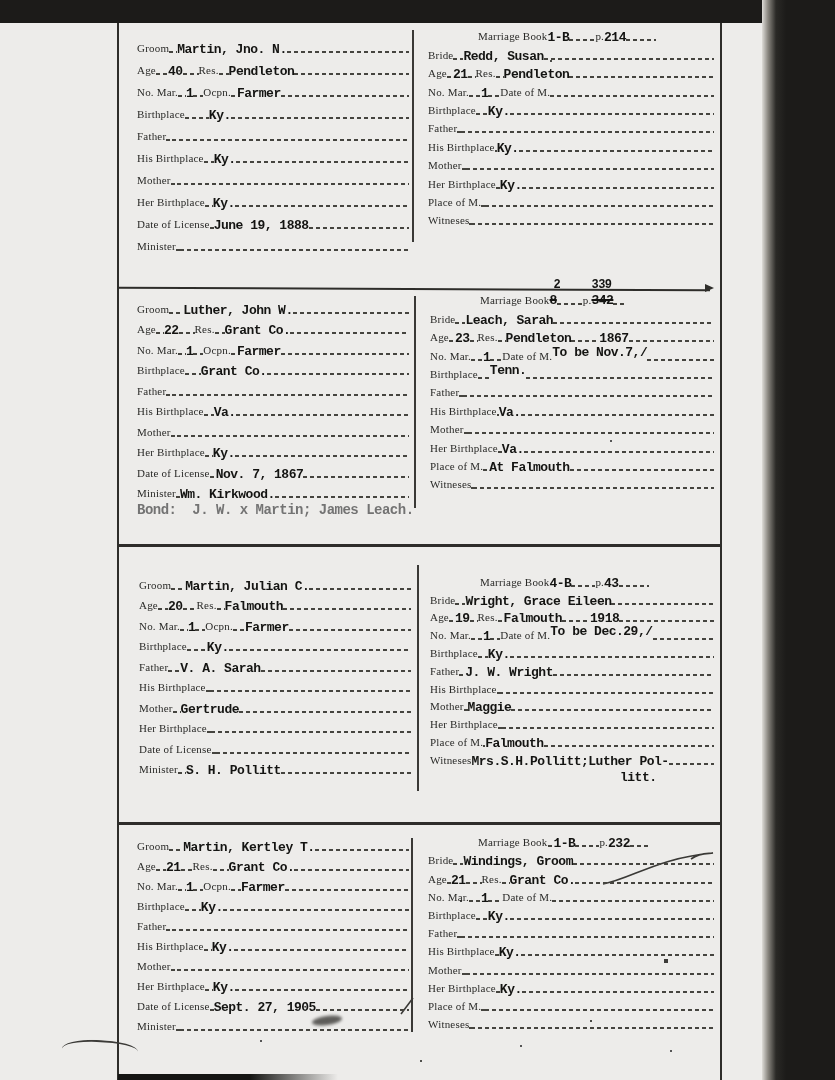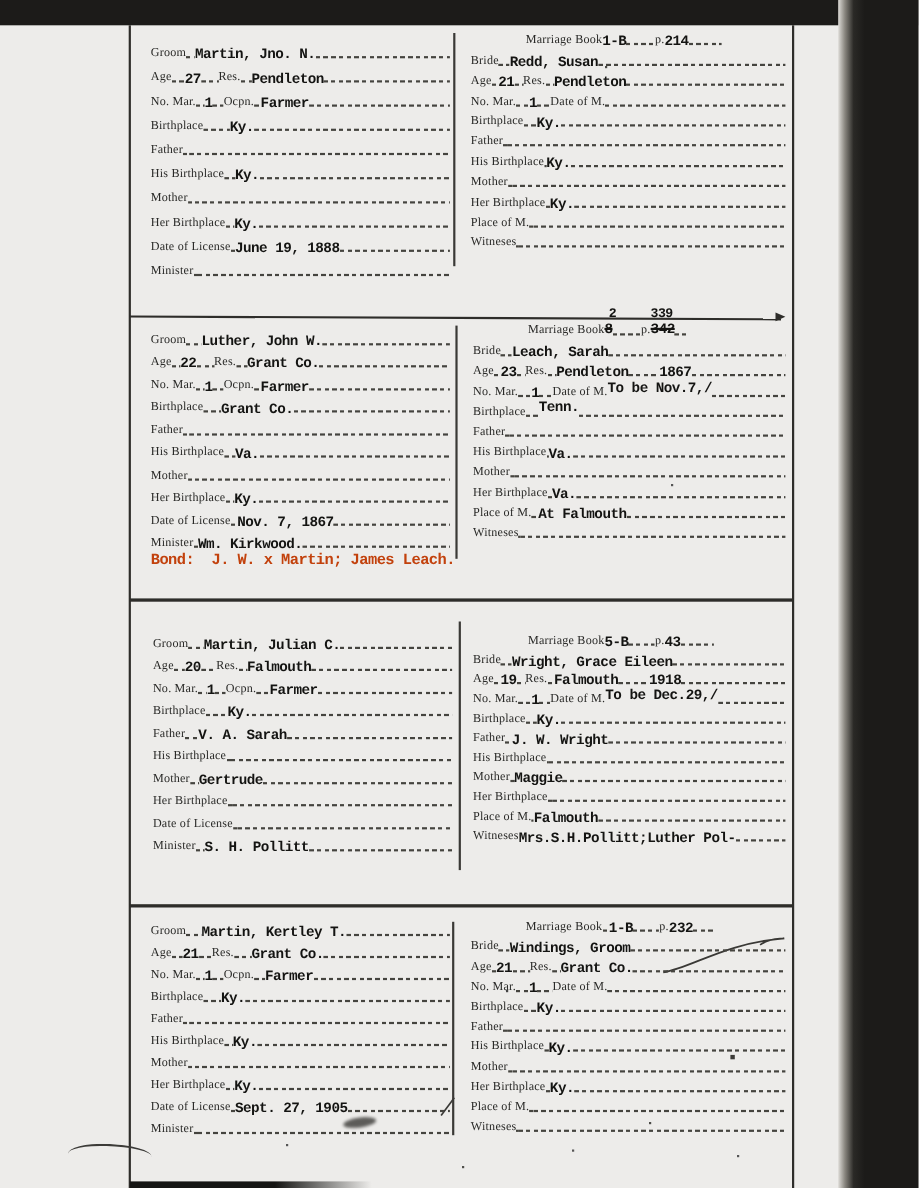--- a/index.html
+++ b/index.html
@@ -27,21 +27,21 @@
   .w14{width:14px}.w16{width:16px}.w20{width:20px}.w24{width:24px}.w26{width:26px}
   .w28{width:28px}.w30{width:30px}
   .hdr{padding-left:50px;}
   .supwrap{position:relative;display:inline-block;}
   .sup{position:absolute;top:-12px;left:4px;font-family:"Liberation Mono",monospace;
        font-weight:700;font-size:12px;color:#141412;letter-spacing:-.5px;}
   .strike{text-decoration:line-through;text-decoration-thickness:1.5px;}
   .up{transform:translateY(-5px);}
   .cont{padding-left:190px;height:16px;}
   .bond{position:absolute;left:137px;top:502px;font-family:"Liberation Mono",monospace;
-       font-weight:700;font-size:14px;color:#c2410c;letter-spacing:-.5px;white-space:pre;}
+       font-weight:700;font-size:14px;color:#737373;letter-spacing:-.5px;white-space:pre;}
   
   .penmark{position:absolute;left:62px;top:1040px;width:76px;height:9px;
        border-top:2px solid #3c3b38;border-radius:50% 60% 0 0/100% 100% 0 0;transform:rotate(2deg);}
   .botbar{position:absolute;left:118px;top:1074px;width:220px;height:6px;
        background:linear-gradient(90deg,#151513 0 60%,rgba(21,21,19,0) 100%);}
   .arrowtip{position:absolute;left:705px;top:284px;width:0;height:0;
        border-left:9px solid #2e2d2a;border-top:4px solid transparent;border-bottom:4px solid transparent;}
   .smudge{position:absolute;left:312px;top:1016px;width:30px;height:9px;background:#3a3936;
        border-radius:50%;filter:blur(1.5px);opacity:.8;transform:rotate(-8deg);}
   .specks{position:absolute;left:460px;top:900px;width:2px;height:2px;background:#444;
@@ -81,21 +81,21 @@
   <div class="card" style="--lh:22px;left:137px;top:34px;width:272px;">
     <div class="row">
         <span class="lbl">Groom</span>
         <i class="d w8"></i>
         <span class="val">Martin, Jno. N.</span>
         <i class="f"></i>
       </div>
     <div class="row">
         <span class="lbl">Age</span>
         <i class="d w12"></i>
-        <span class="val">27</span>
+        <span class="val">40</span>
         <i class="d w16"></i>
         <span class="lbl">Res.</span>
         <i class="d w10"></i>
         <span class="val">Pendleton</span>
         <i class="f"></i>
       </div>
     <div class="row">
         <span class="lbl">No. Mar.</span>
         <i class="d w8"></i>
         <span class="val">1</span>
@@ -450,21 +450,21 @@
         <span class="lbl">Minister</span>
         <i class="d w8"></i>
         <span class="val">S. H. Pollitt</span>
         <i class="f"></i>
       </div>
   </div>
 
   <div class="card" style="--lh:17.8px;left:430px;top:572px;width:284px;">
     <div class="row hdr">
         <span class="lbl">Marriage Book</span>
-        <span class="val">5-B</span>
+        <span class="val">4-B</span>
         <i class="d w24"></i>
         <span class="lbl">p.</span>
         <span class="val">43</span>
         <i class="d w30"></i>
         <span class="sp"></span>
       </div>
     <div class="row">
         <span class="lbl">Bride</span>
         <i class="d w10"></i>
         <span class="val">Wright, Grace Eileen</span>
@@ -524,20 +524,23 @@
     <div class="row">
         <span class="lbl">Place of M.</span>
         <i class="d w2"></i>
         <span class="val">Falmouth</span>
         <i class="f"></i>
       </div>
     <div class="row">
         <span class="lbl">Witneses</span>
         <span class="val">Mrs.S.H.Pollitt;Luther Pol-</span>
         <i class="f"></i>
+      </div>
+    <div class="row cont">
+        <span class="val">litt.</span>
       </div>
   </div>
 
   <div class="card" style="--lh:20px;left:137px;top:834px;width:272px;">
     <div class="row">
         <span class="lbl">Groom</span>
         <i class="d w14"></i>
         <span class="val">Martin, Kertley T.</span>
         <i class="f"></i>
       </div>

